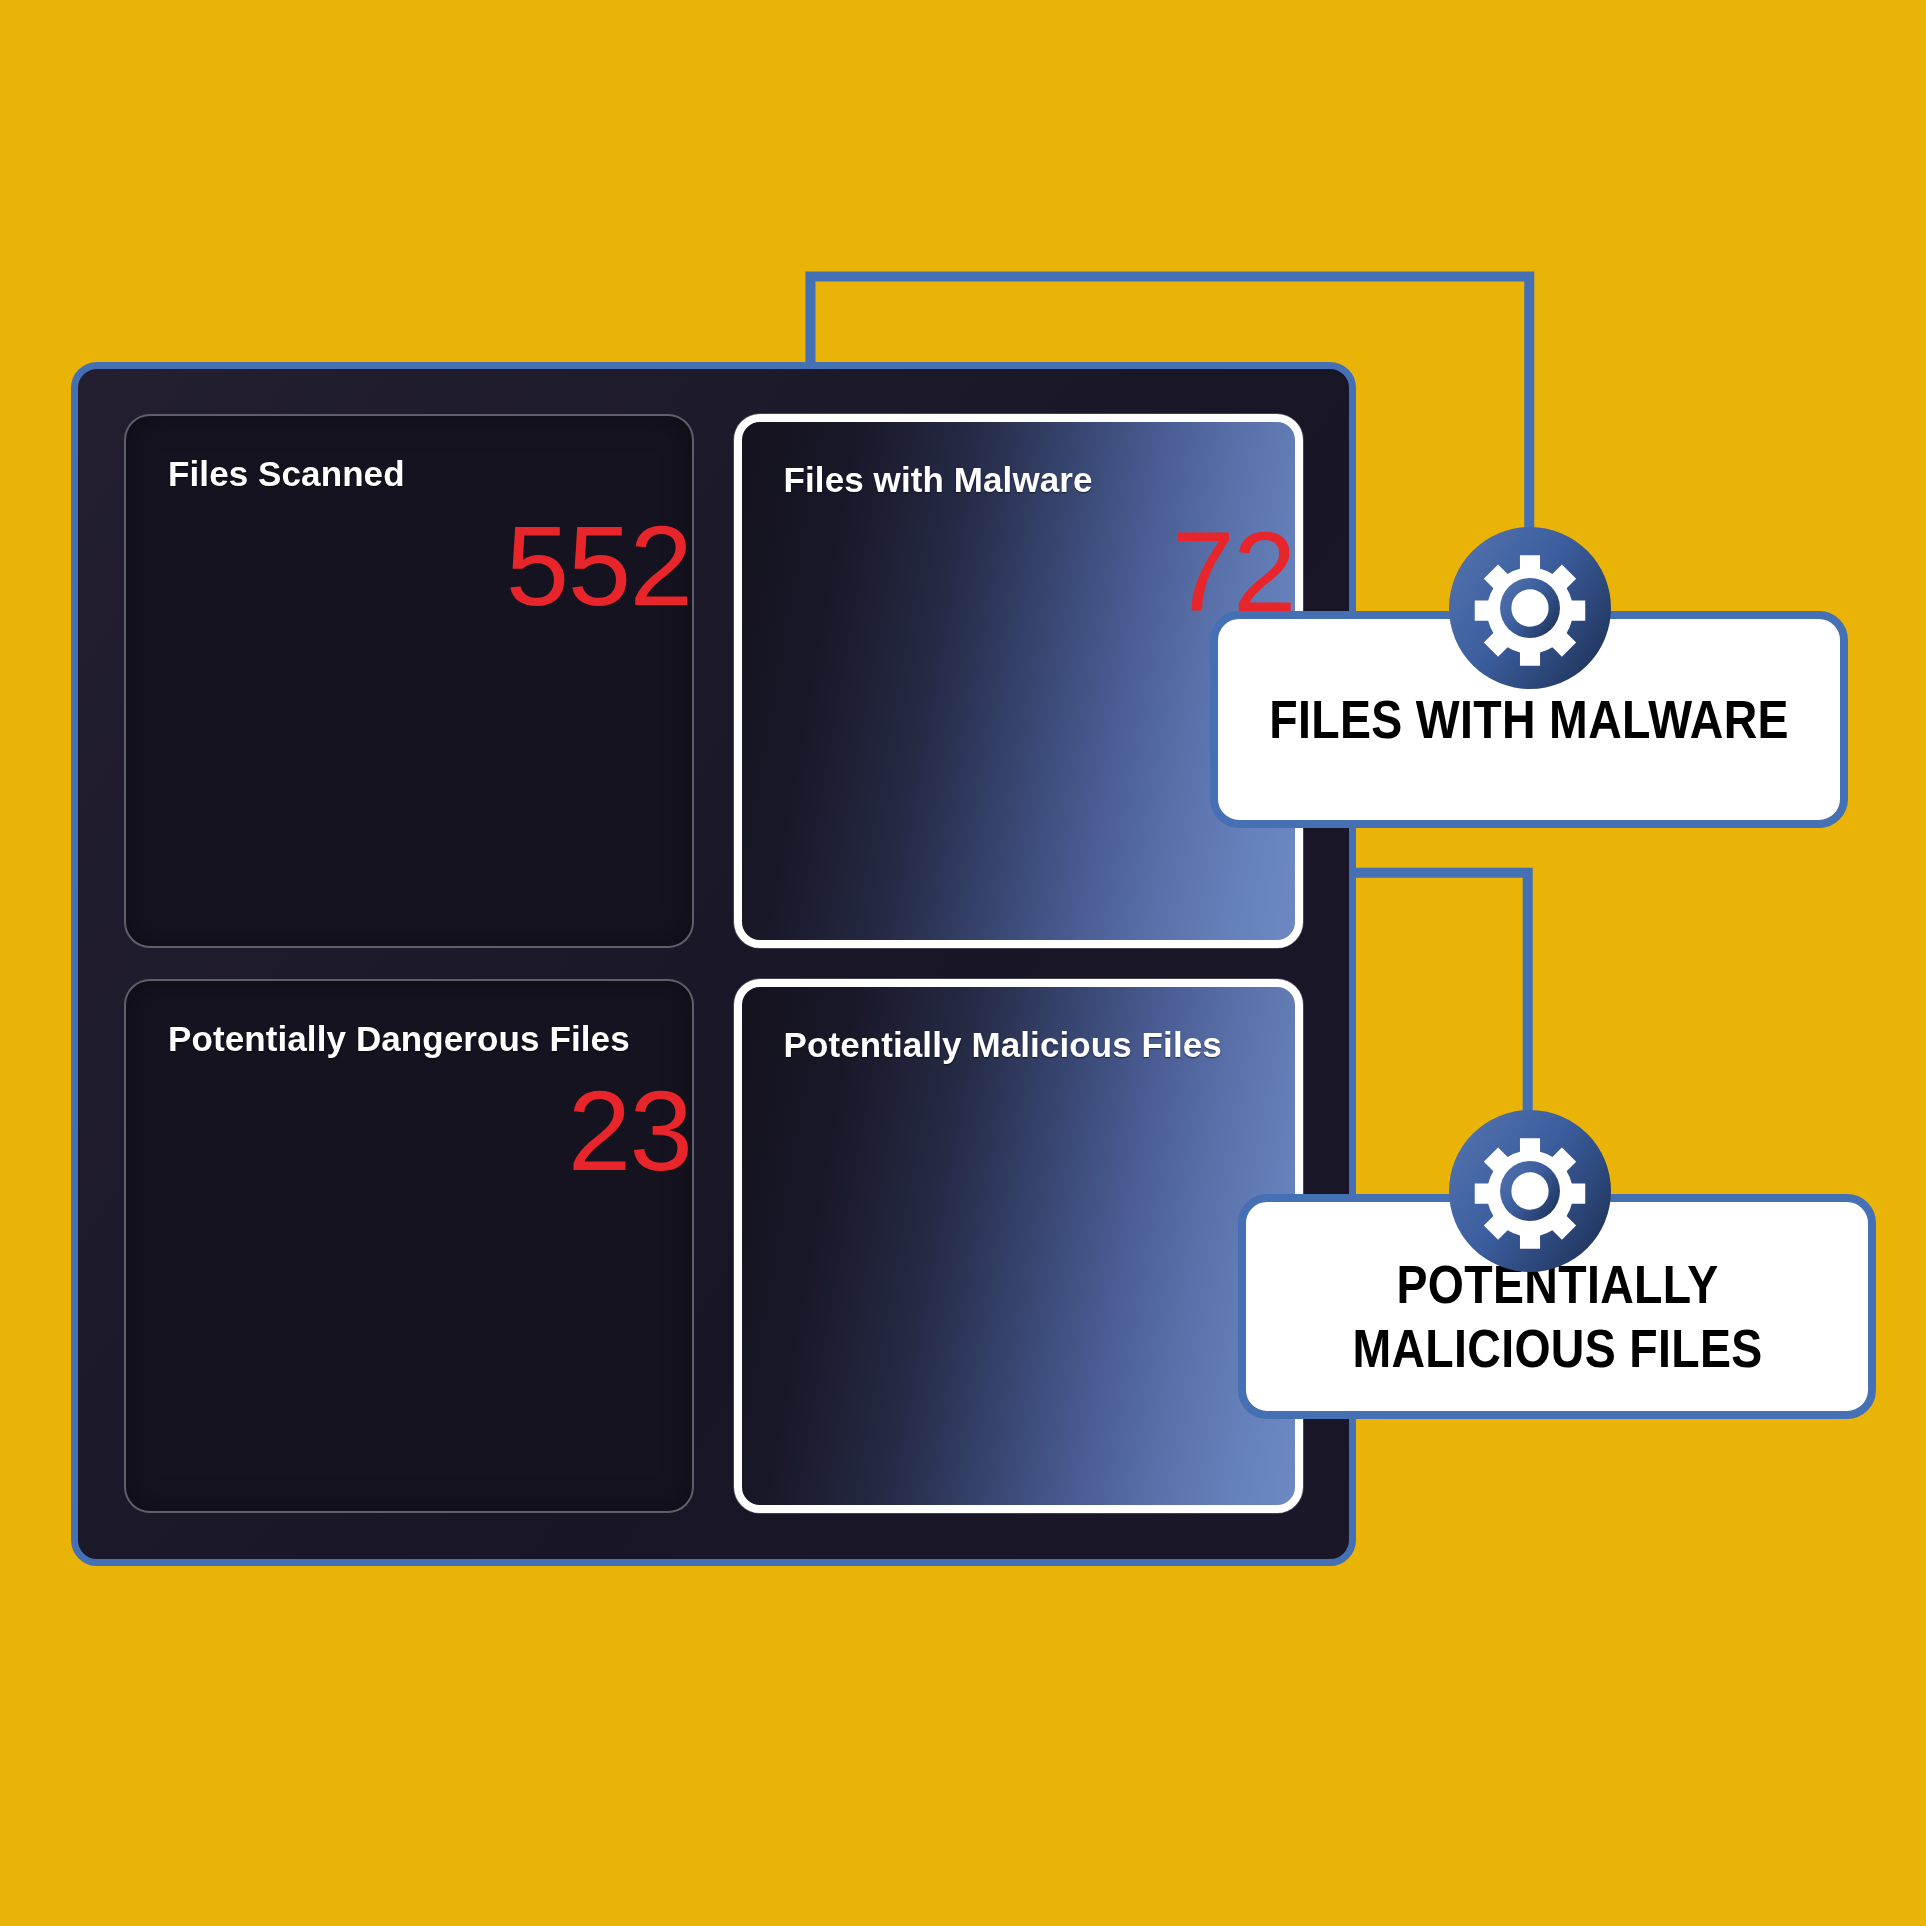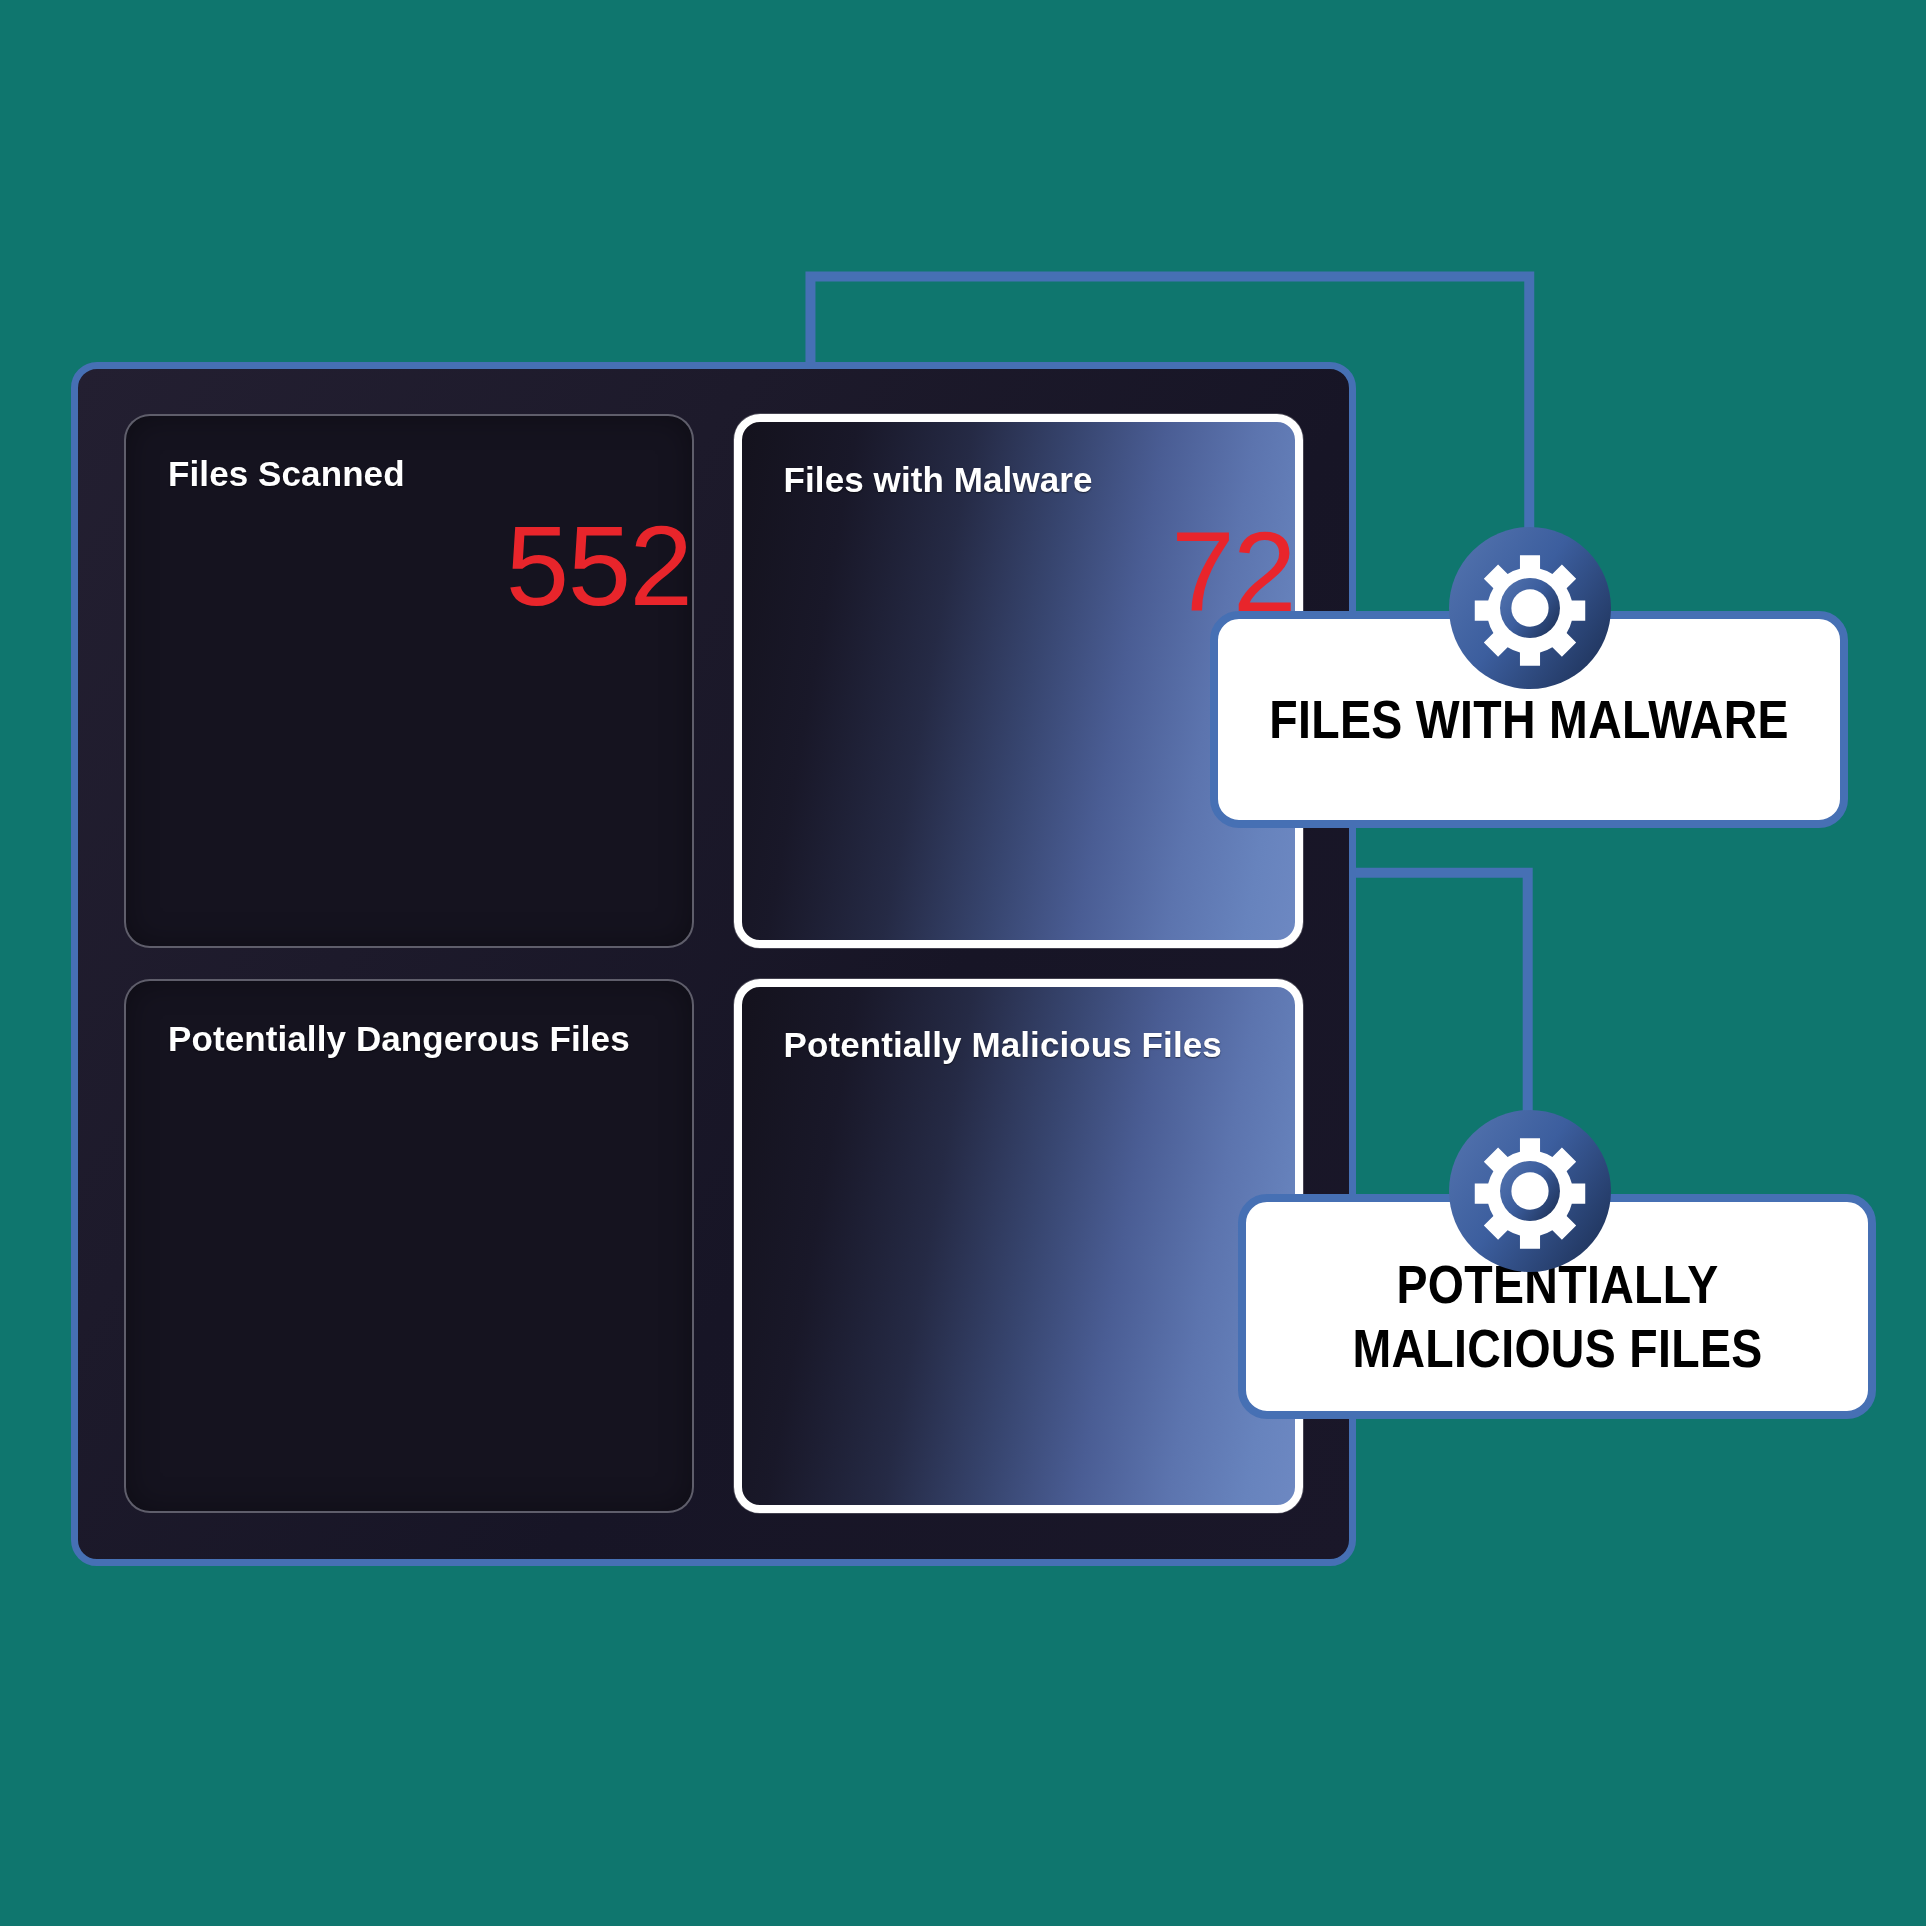--- a/index.html
+++ b/index.html
@@ -15,21 +15,21 @@
     overflow: hidden;
     font-family: "Liberation Sans", sans-serif;
     -webkit-font-smoothing: antialiased;
   }
 
   #stage {
     position: absolute;
     left: 0; top: 0;
     width: 1926px;
     height: 1926px;
-    background: #0f766e;
+    background: #eab308;
   }
 
   
   #connectors {
     position: absolute;
     left: 0; top: 0;
     width: 1926px;
     height: 1926px;
     pointer-events: none;
   }
@@ -180,20 +180,21 @@
         <div class="card-value">552</div>
       </div>
 
       <div class="stat-card highlight">
         <div class="card-title">Files with Malware</div>
         <div class="card-value">72</div>
       </div>
 
       <div class="stat-card plain">
         <div class="card-title">Potentially Dangerous Files</div>
+        <div class="card-value">23</div>
       </div>
 
       <div class="stat-card highlight">
         <div class="card-title">Potentially Malicious Files</div>
       </div>
 
     </div>
   </div>
 
   <div class="callout" id="callout-malware">

